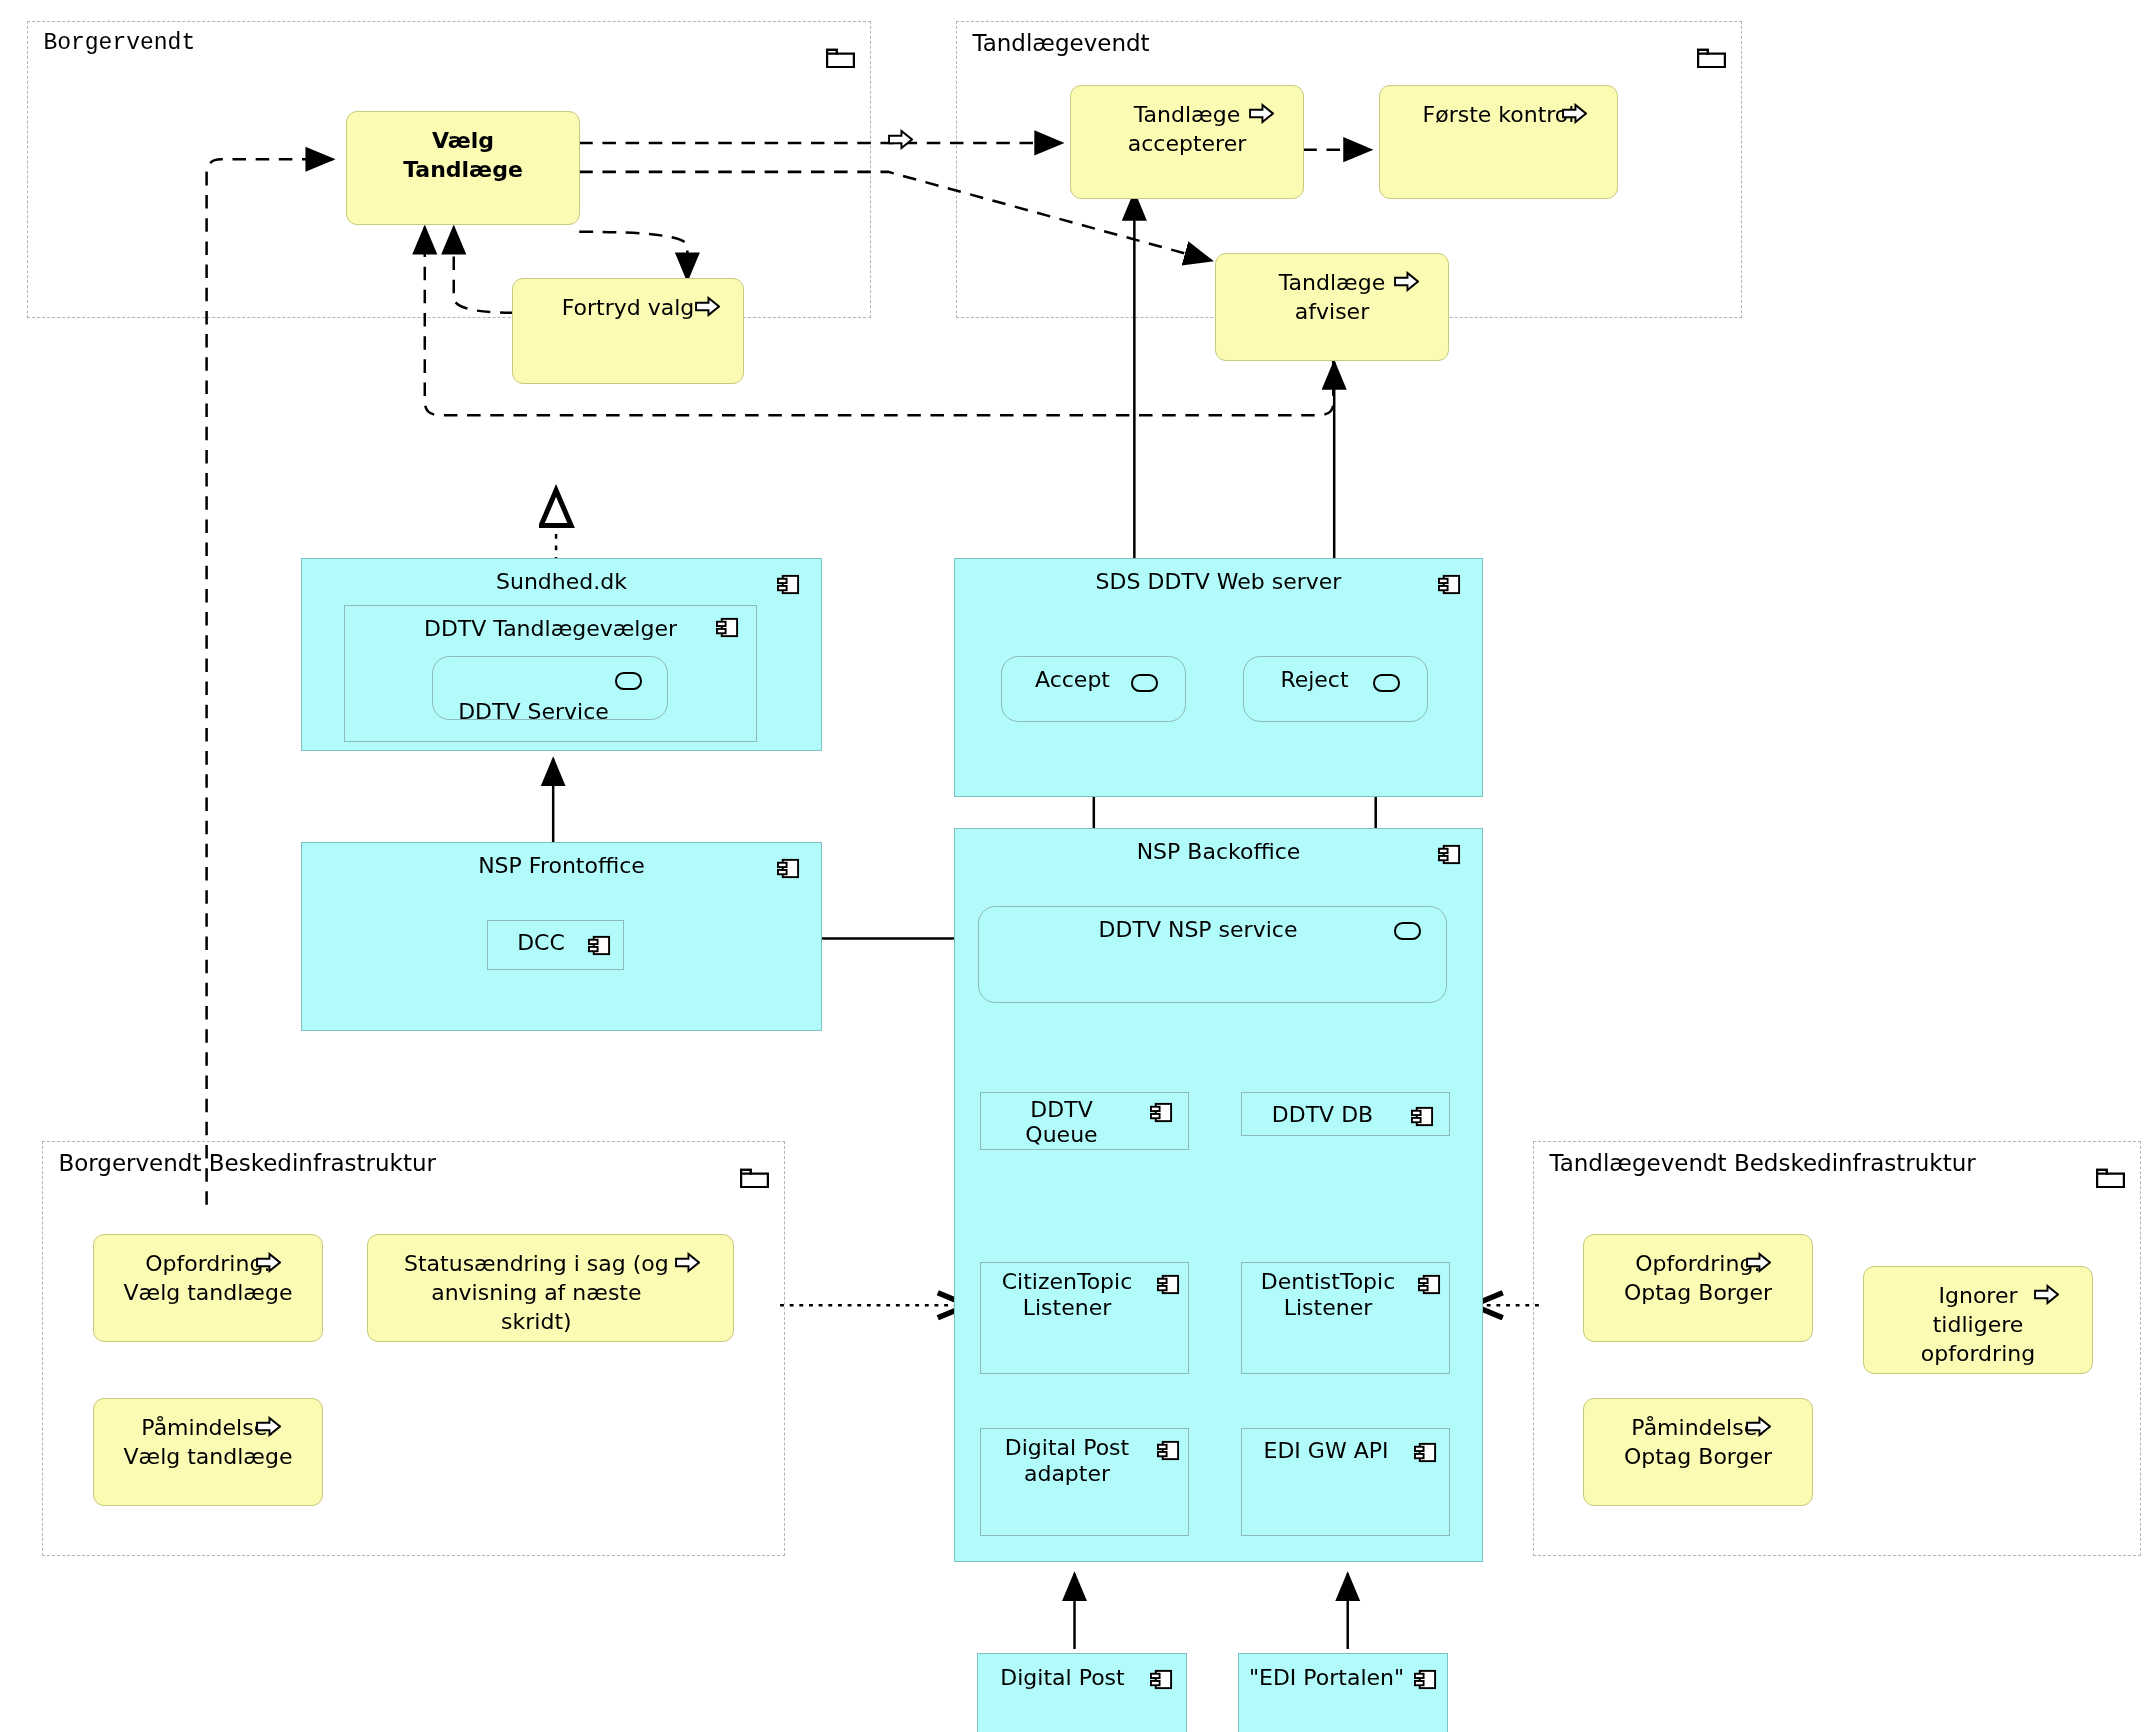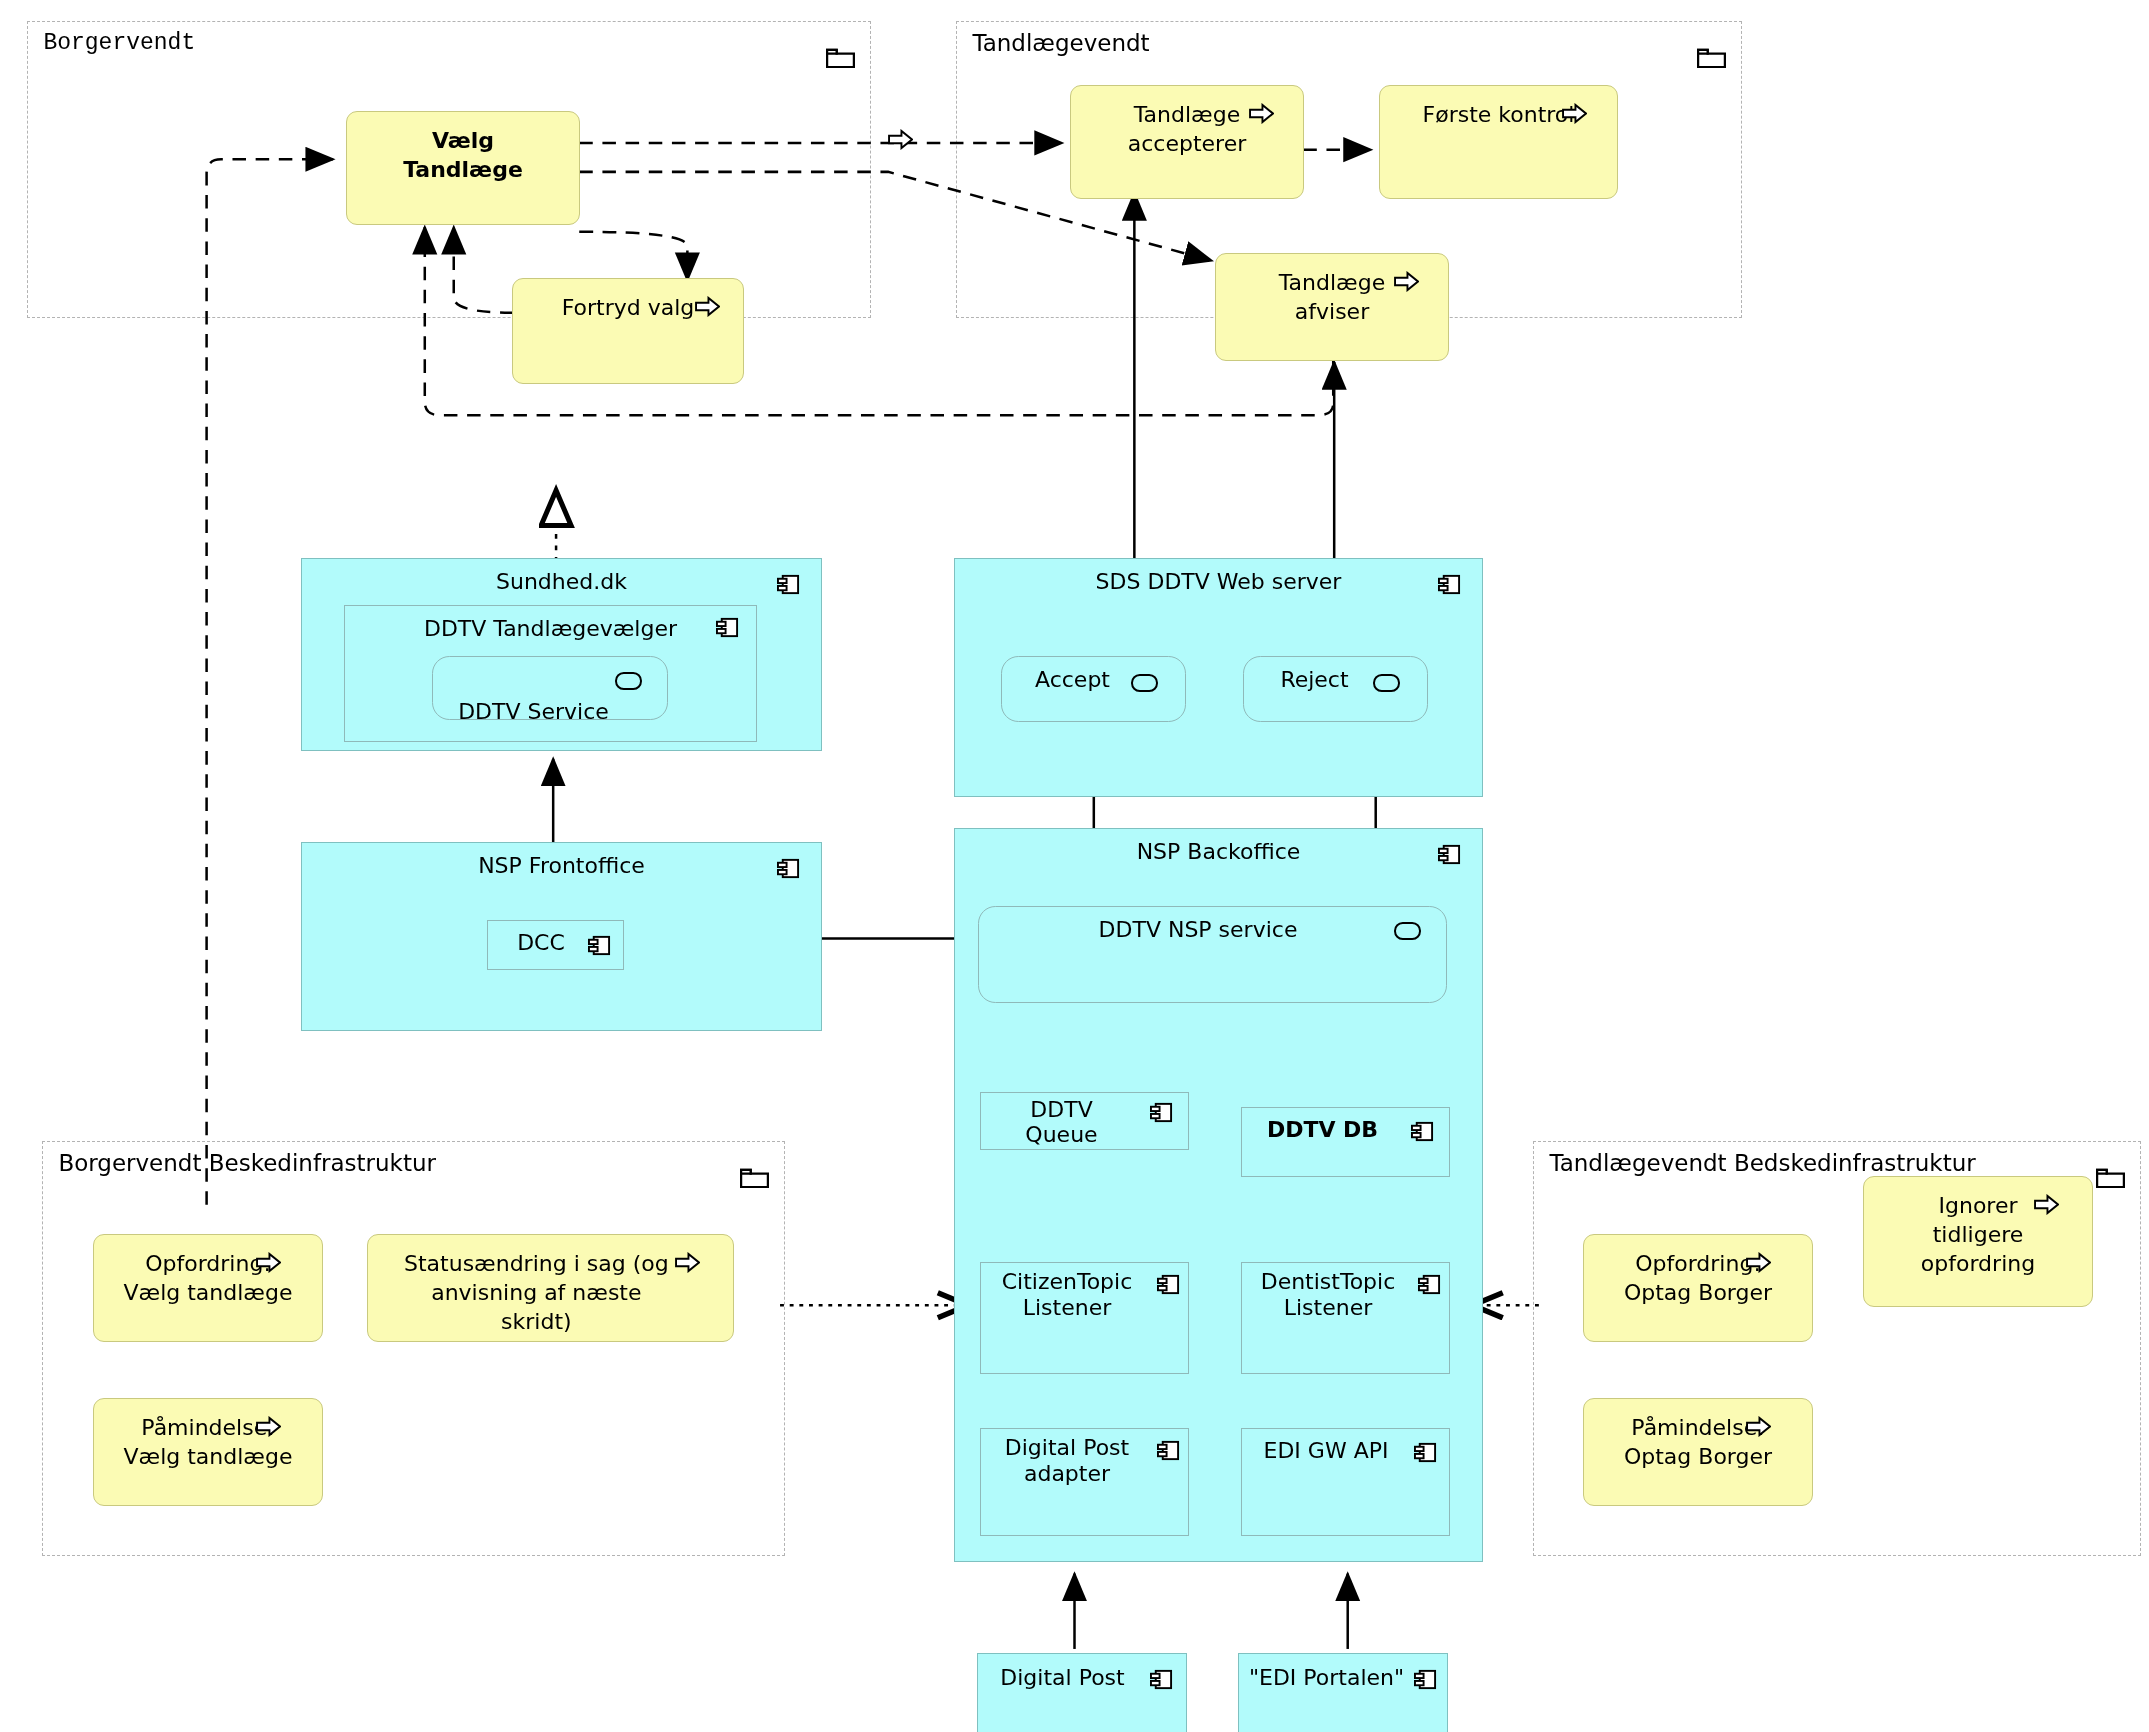--- a/index.html
+++ b/index.html
@@ -293,21 +293,21 @@
   <div class="act" style="left:1583px; top:1234px; width:230px; height:108px;">
     <div class="act-label">
       <span class="lbl-inner">Opfordring:</span><br>
       <span class="lbl-inner">Optag Borger</span>
     </div>
     <svg class="proc-icon" style="left:162px;" viewBox="0 0 26 22">
       <path d="M1,7 H14 V2 L25,11 L14,20 V15 H1 Z" fill="#fff" stroke="#000" stroke-width="2"></path>
     </svg>
   </div>
 
-  <div class="act" style="left:1863px; top:1176px; width:230px; height:131px;padding-left:44px;">
+  <div class="act" style="left:1863px; top:1266px; width:230px; height:108px;padding-left:44px;">
     <div class="act-label">
       <span class="lbl-inner">Ignorer</span><br>
       <span class="lbl-inner">tidligere</span><br>
       <span class="lbl-inner">opfordring</span>
     </div>
     <svg class="proc-icon" style="left:170px;" viewBox="0 0 26 22">
       <path d="M1,7 H14 V2 L25,11 L14,20 V15 H1 Z" fill="#fff" stroke="#000" stroke-width="2"></path>
     </svg>
   </div>
 
@@ -398,21 +398,21 @@
       <div class="comp-label" style="top:3.9px; padding-right:46px; line-height:25px;">
         <span>DDTV</span><br><span>Queue</span>
       </div>
       <svg class="comp-icon" style="right:15.4px; top:7.7px;" viewBox="0 0 24 24">
         <rect x="6" y="3" width="16" height="18" fill="#fff" stroke="#000" stroke-width="2"></rect>
         <rect x="1" y="6" width="9" height="4.5" fill="#fff" stroke="#000" stroke-width="2"></rect>
         <rect x="1" y="13.5" width="9" height="4.5" fill="#fff" stroke="#000" stroke-width="2"></rect>
       </svg>
     </div>
 
-    <div class="comp inner" style="left:286px; top:278px; width:209px; height:70px;font-weight:bold;">
+    <div class="comp inner" style="left:286px; top:263px; width:209px; height:44px;">
       <div class="comp-label" style="top:7.7px; padding-right:46px;">DDTV DB</div>
       <svg class="comp-icon" style="right:15.4px; top:11.6px;" viewBox="0 0 24 24">
         <rect x="6" y="3" width="16" height="18" fill="#fff" stroke="#000" stroke-width="2"></rect>
         <rect x="1" y="6" width="9" height="4.5" fill="#fff" stroke="#000" stroke-width="2"></rect>
         <rect x="1" y="13.5" width="9" height="4.5" fill="#fff" stroke="#000" stroke-width="2"></rect>
       </svg>
     </div>
 
     <div class="comp inner" style="left:25px; top:433px; width:209px; height:112px;">
       <div class="comp-label" style="top:5.8px; padding-right:35px; line-height:26px;">

